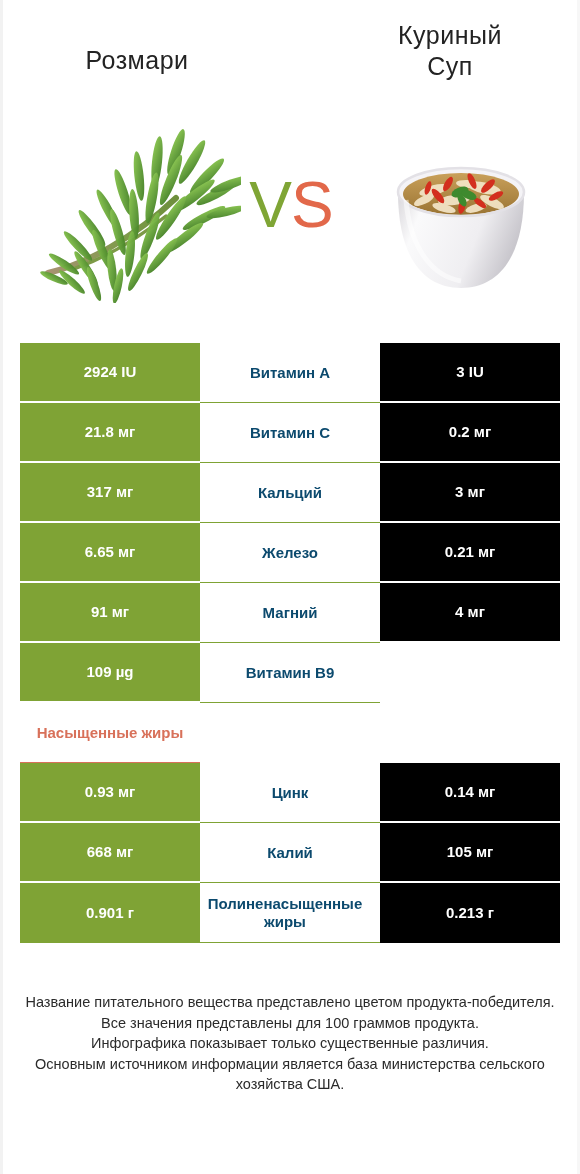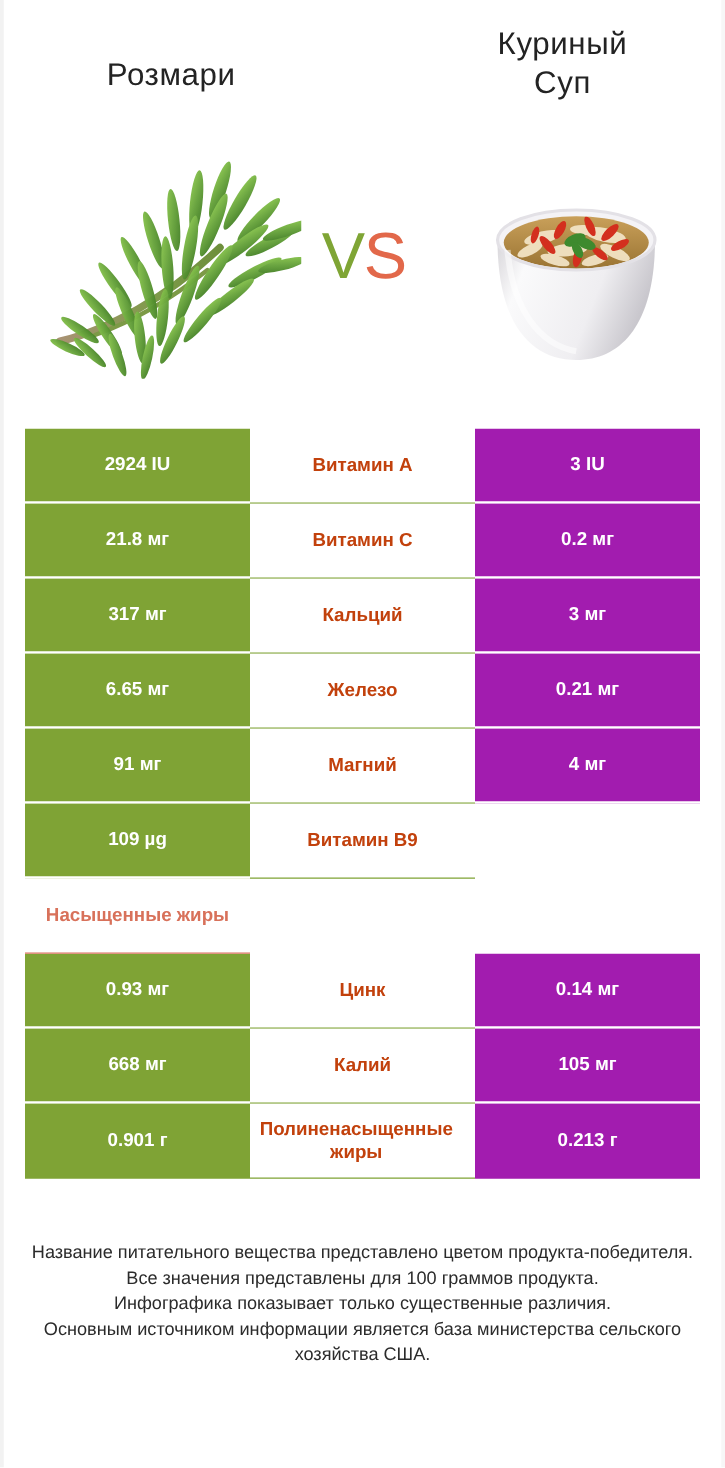--- a/index.html
+++ b/index.html
@@ -69,21 +69,21 @@
     width: 170px;
     height: 150px;
   }
 
   .vs {
     position: absolute;
     left: 236px;
     top: 160px;
     width: 110px;
     height: 90px;
-    font-size: 52px;
+    font-size: 64px;
     line-height: 90px;
     font-weight: 400;
     letter-spacing: -1px;
     text-align: center;
     white-space: nowrap;
   }
   .vs .v { color: #7FA535; }
   .vs .s { color: #E2684A; }
 
   
@@ -112,42 +112,42 @@
   }
   .cell-left {
     width: 180px;
     background: #7FA335;
     color: #ffffff;
     border-bottom: 2px solid #ffffff;
   }
   .cell-mid {
     width: 180px;
     background: #ffffff;
-    color: #c2410c;
+    color: #0c4a6e;
     position: relative;
     z-index: 2;
     border-bottom: 1px solid #7FA335;
     padding: 0 2px;
     overflow: visible;
     white-space: nowrap;
   }
   .cell-mid.loser-orange {
     color: #D8715A;
     border-bottom-color: #D8715A;
   }
   .cell-mid .label-wrap {
     width: 180px;
     display: block;
   }
   .cell-mid.wrap .label-wrap {
     white-space: normal;
   }
   .cell-right {
     width: 180px;
-    background: #a21caf;
+    background: #000000;
     color: #ffffff;
     border-bottom: 2px solid #ffffff;
     position: relative;
     z-index: 3;
   }
   .row:last-child .cell-left,
   .row:last-child .cell-right {
     border-bottom: none;
   }
   .row:last-child .cell-mid {

